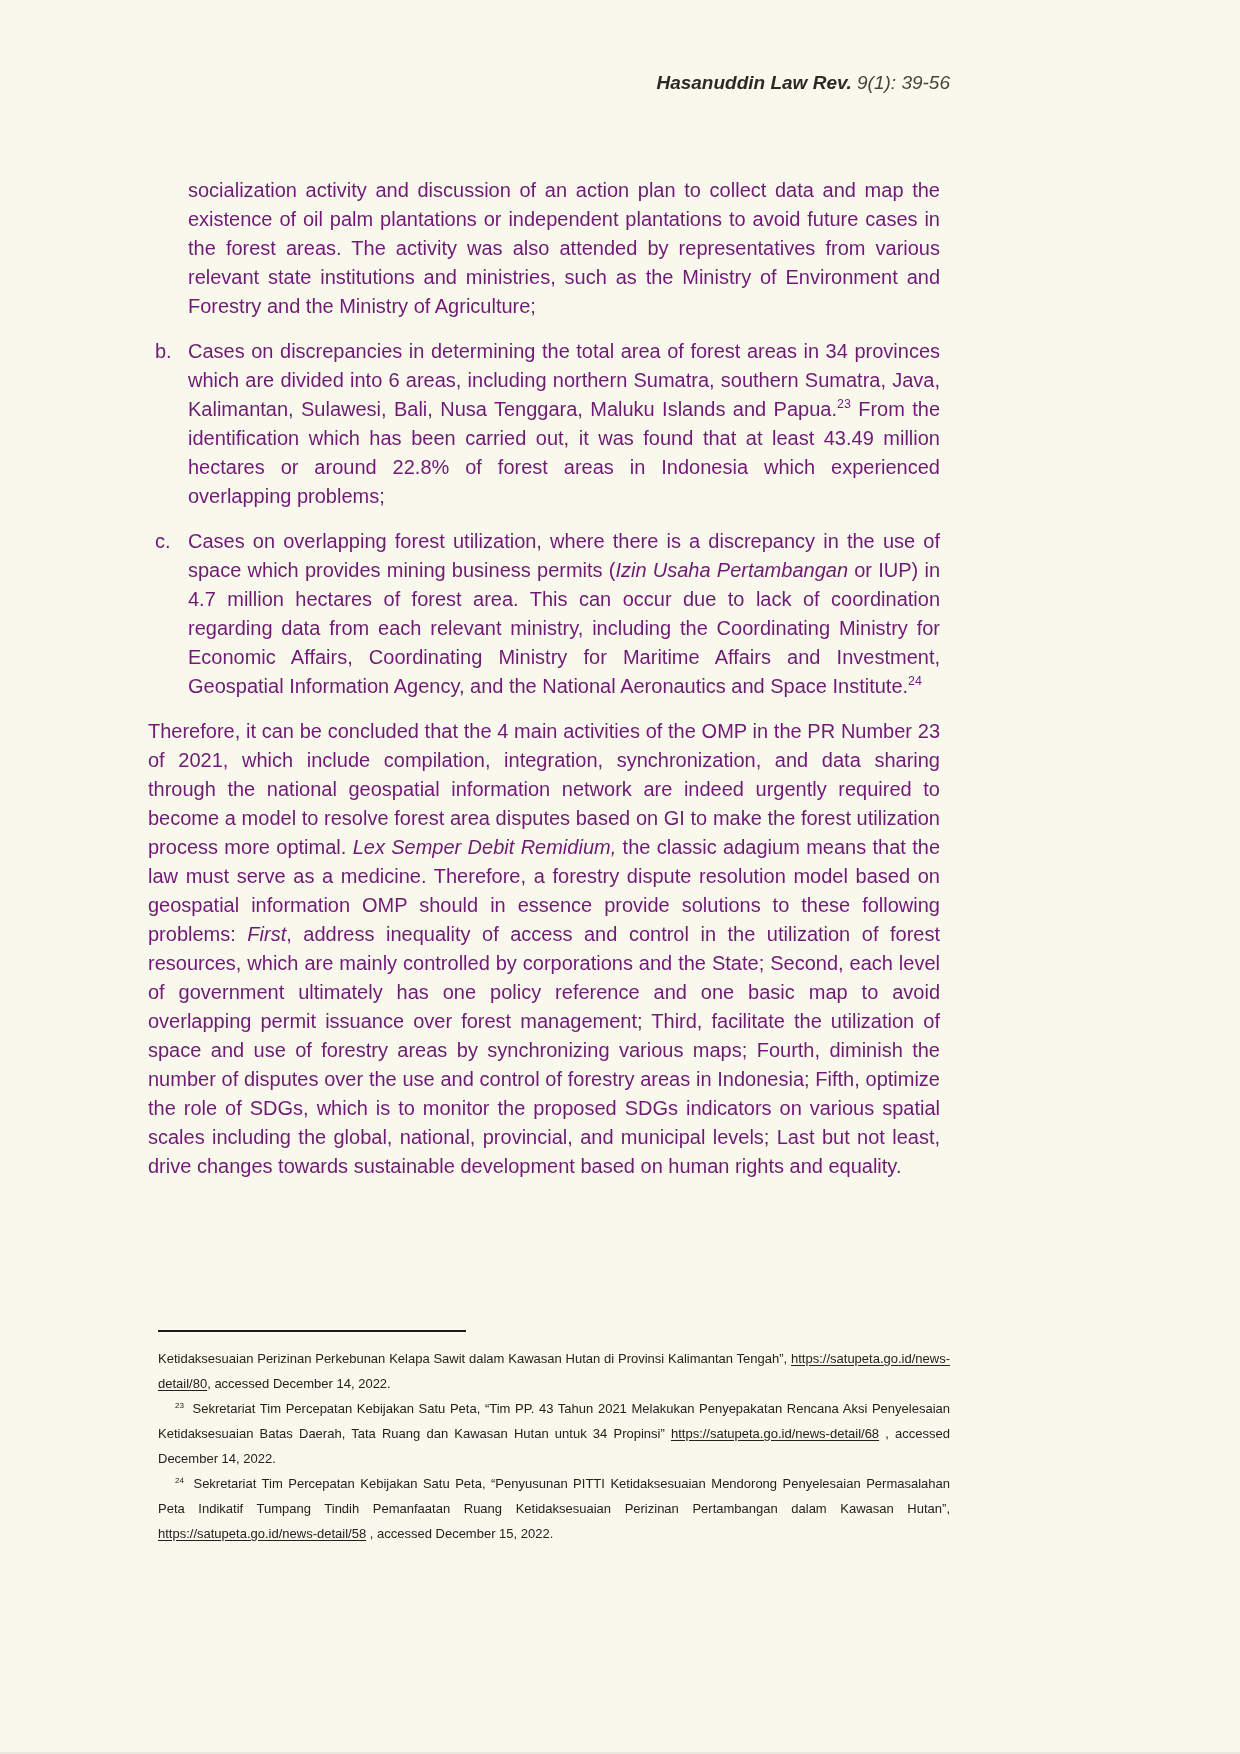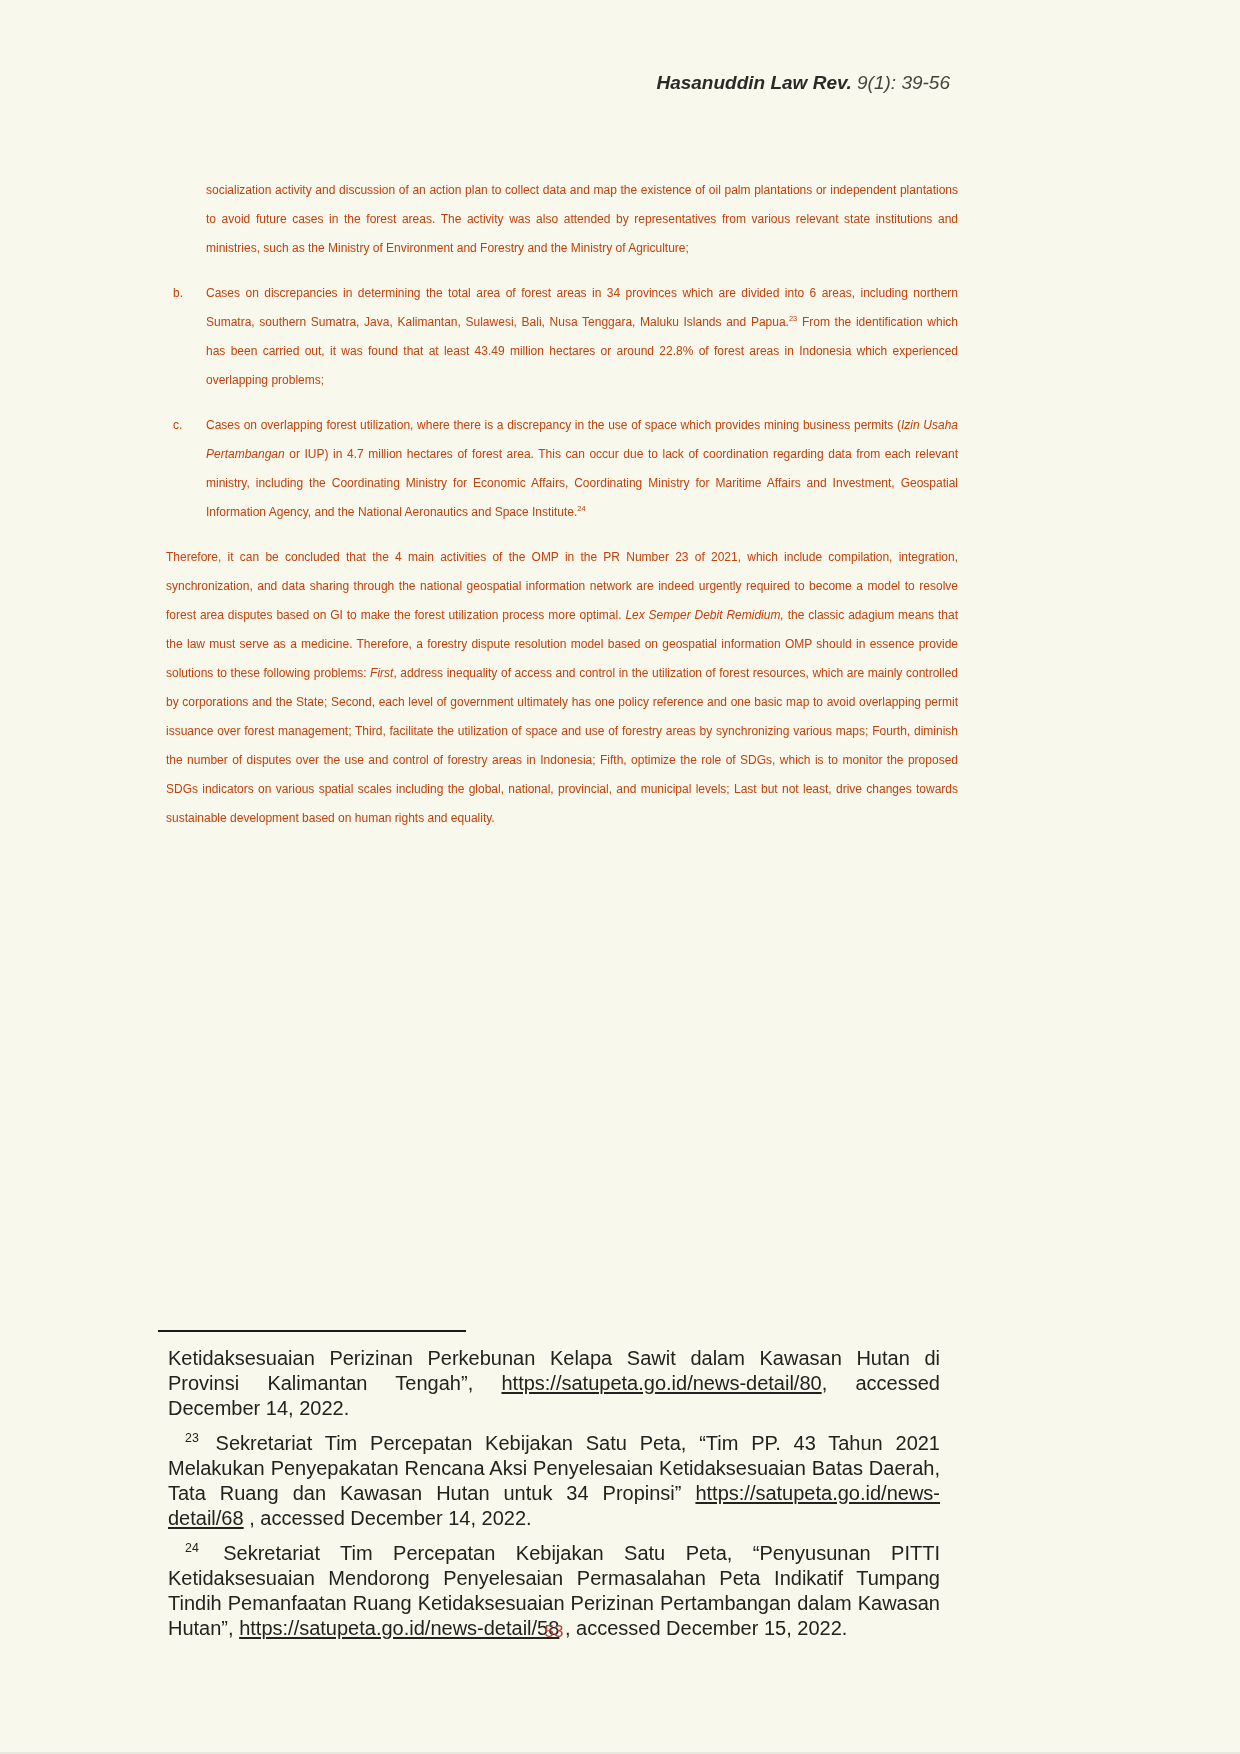--- a/index.html
+++ b/index.html
@@ -28,25 +28,25 @@
     font-style: italic;
     color: #2b2a26;
   }
   .running-head .journal { font-weight: 700; }
   .running-head .issue { font-weight: 400; color: #45443f; }
 
   
   .body-text {
     position: absolute;
     top: 176px;
-    left: 166px;
+    left: 148px;
     width: 792px;
-    font-size: 12px;
+    font-size: 20px;
     line-height: 29px;
-    color: #c2410c;
+    color: #701a75;
   }
   .justify {
     text-align: justify;
     margin: 0;
   }
   .list-continuation {
     padding-left: 40px;
     margin-bottom: 16px;
   }
   .list-item {
@@ -75,24 +75,24 @@
     left: 158px;
     width: 792px;
   }
   .fn-rule {
     width: 308px;
     height: 2px;
     background: #1c1b18;
     margin-bottom: 14px;
   }
   .fn {
-    font-size: 20px;
+    font-size: 13px;
     line-height: 25px;
     text-align: justify;
-    margin: 10px;
+    margin: 0;
     color: #23221e;
   }
   .fn.indent { text-indent: 17px; }
   .fn sup.fnref { margin-right: 4px; }
   a.link {
     color: inherit;
     text-decoration: underline;
     text-underline-offset: 2px;
     cursor: pointer;
   }
@@ -138,15 +138,14 @@
   <footer class="footnotes">
     <div class="fn-rule"></div>
 
     <p class="fn"><span>Ketidaksesuaian Perizinan Perkebunan Kelapa Sawit dalam Kawasan Hutan di Provinsi Kalimantan Tengah”, </span><a class="link">https://satupeta.go.id/news-detail/80</a><span>, accessed December 14, 2022.</span></p>
 
     <p class="fn indent"><sup class="fnref">23</sup><span> Sekretariat Tim Percepatan Kebijakan Satu Peta, “Tim PP. 43 Tahun 2021 Melakukan Penyepakatan Rencana Aksi Penyelesaian Ketidaksesuaian Batas Daerah, Tata Ruang dan Kawasan Hutan untuk 34 Propinsi” </span><a class="link">https://satupeta.go.id/news-detail/68</a><span> , accessed December 14, 2022.</span></p>
 
     <p class="fn indent"><sup class="fnref">24</sup><span> Sekretariat Tim Percepatan Kebijakan Satu Peta, “Penyusunan PITTI Ketidaksesuaian Mendorong Penyelesaian Permasalahan Peta Indikatif Tumpang Tindih Pemanfaatan Ruang Ketidaksesuaian Perizinan Pertambangan dalam Kawasan Hutan”, </span><a class="link">https://satupeta.go.id/news-detail/58</a><span> , accessed December 15, 2022.</span></p>
   </footer>
 
-  <div class="page-number">53</div>
 
 </div>
 
 </body></html>

